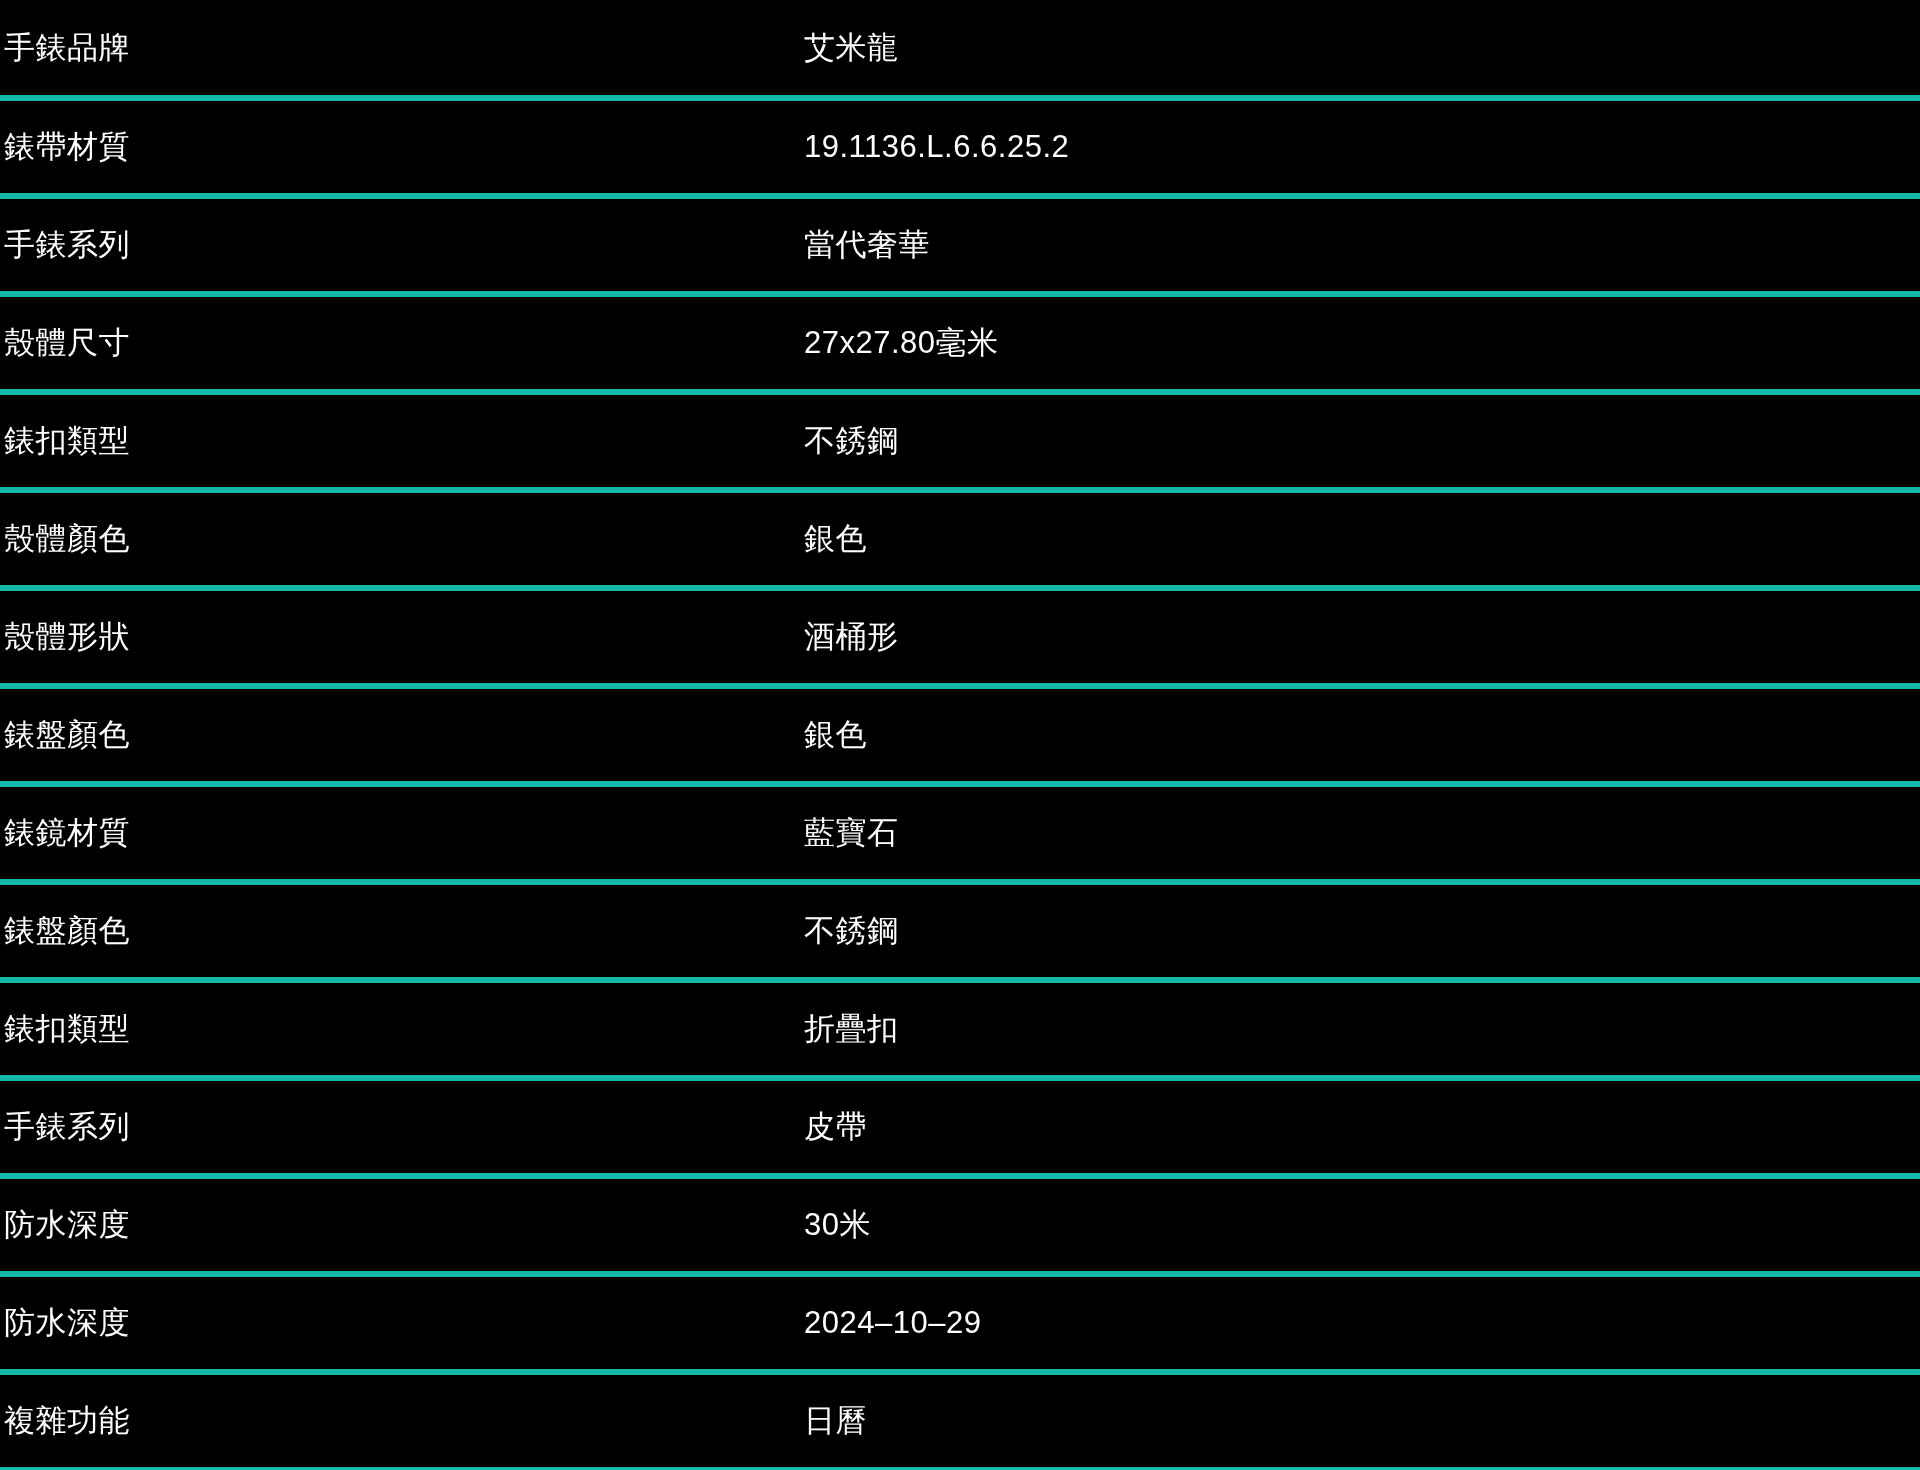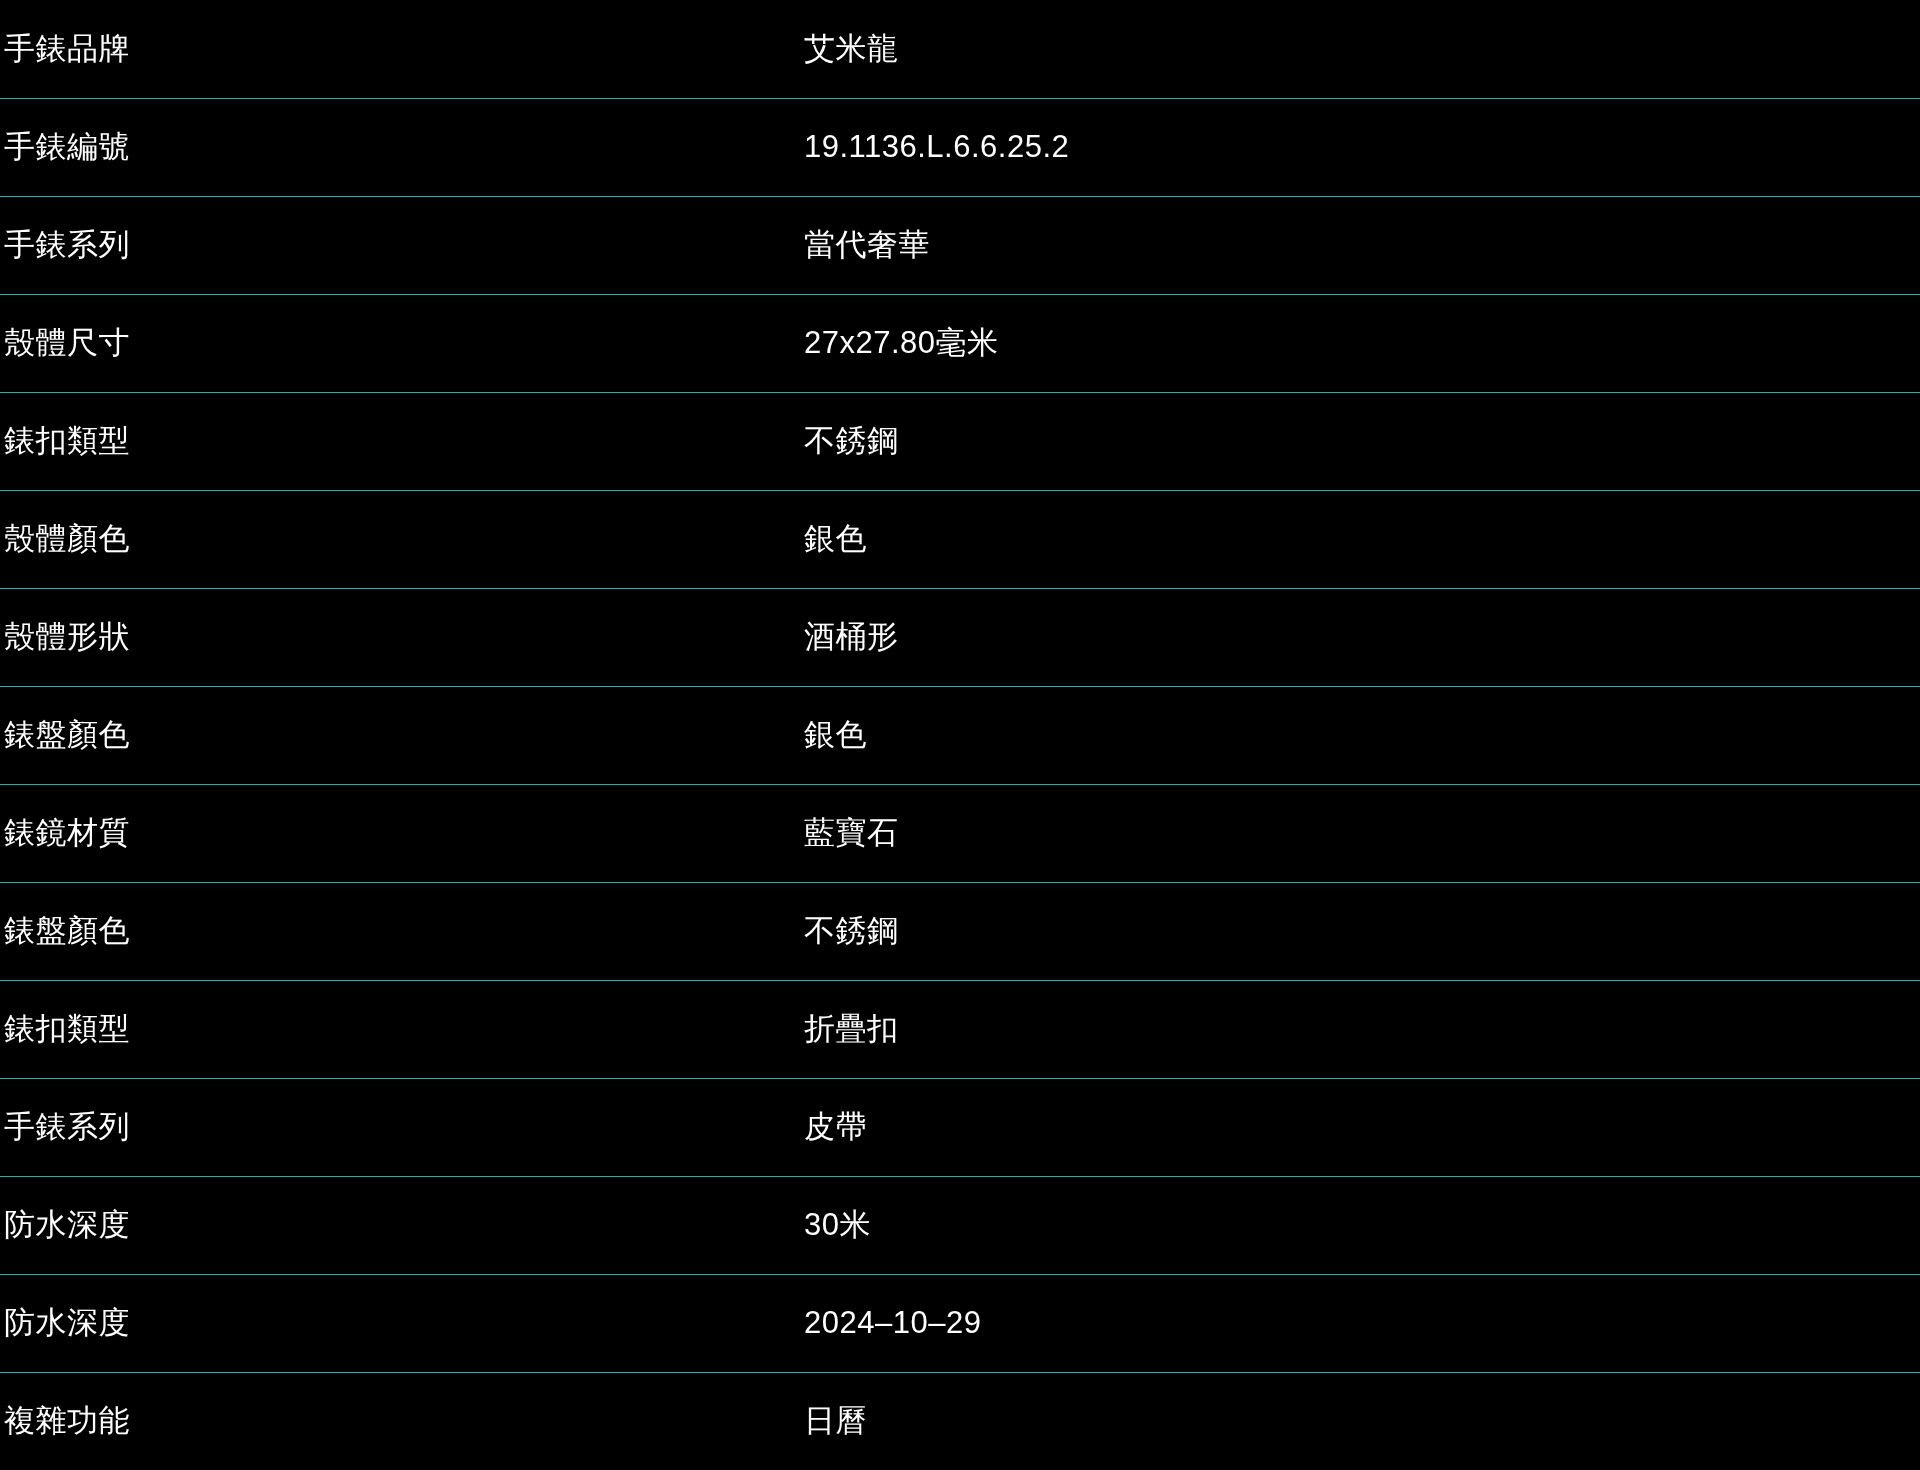--- a/index.html
+++ b/index.html
@@ -17,21 +17,21 @@
   }
   .spec-table {
     width: 1920px;
     border-collapse: collapse;
     table-layout: fixed;
   }
   .spec-table tr {
     height: 98px;
   }
   .spec-table td {
-    border-bottom: 1px solid #14b8a6;
+    border-bottom: 6px solid #14b8a6;
     vertical-align: middle;
     padding: 0;
     font-size: 31px;
     line-height: 1.2;
     font-weight: 400;
     letter-spacing: 0.5px;
   }
   td.label-cell {
     width: 400px;
     padding-left: 4px;
@@ -46,21 +46,21 @@
 </head>
 <body>
 
 <table class="spec-table">
   <tbody>
     <tr>
       <td class="label-cell">手錶品牌</td>
       <td class="value-cell">艾米龍</td>
     </tr>
     <tr>
-      <td class="label-cell">手錶編號</td>
+      <td class="label-cell">錶帶材質</td>
       <td class="value-cell">19.1136.L.6.6.25.2</td>
     </tr>
     <tr>
       <td class="label-cell">手錶系列</td>
       <td class="value-cell">當代奢華</td>
     </tr>
     <tr>
       <td class="label-cell">殼體尺寸</td>
       <td class="value-cell">27x27.80毫米</td>
     </tr>

